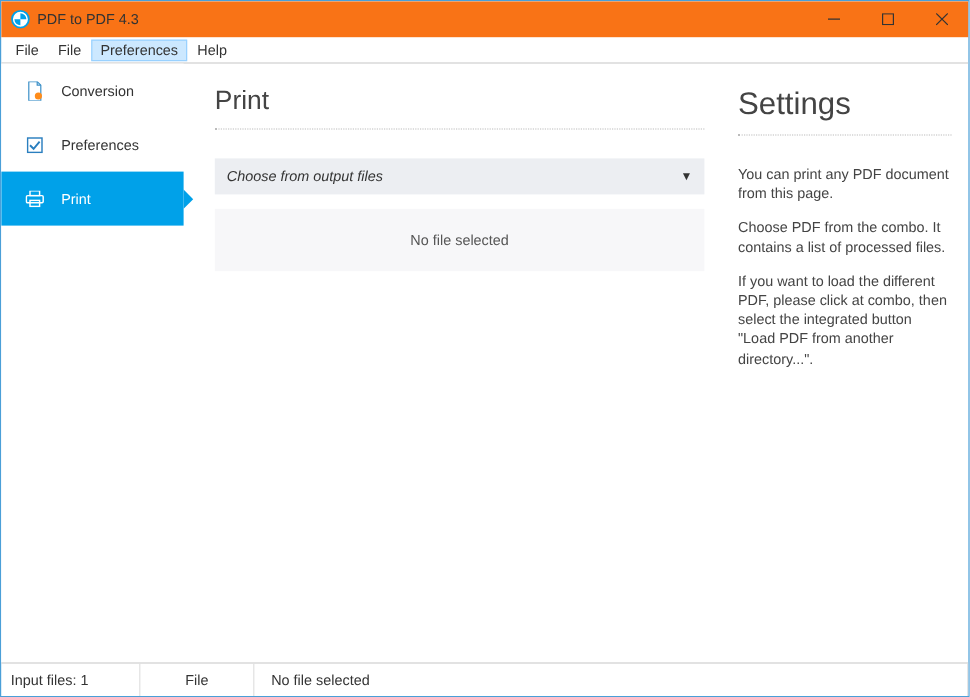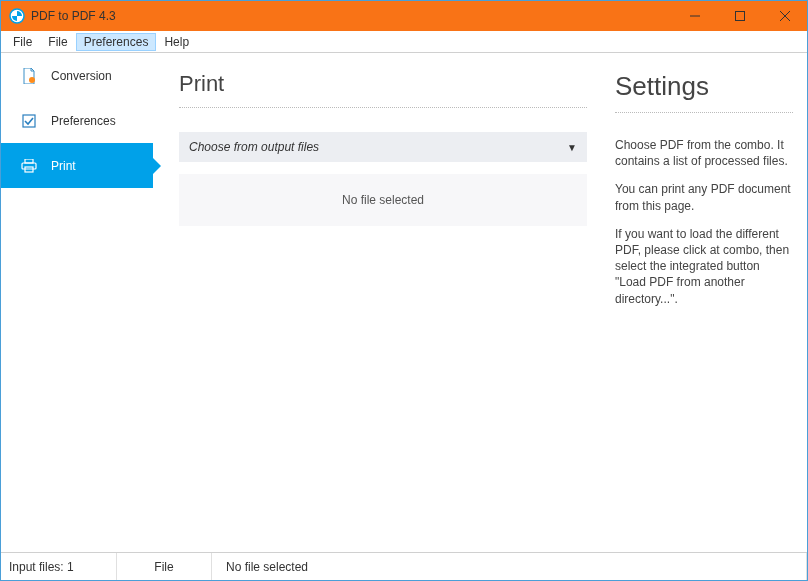--- a/index.html
+++ b/index.html
@@ -125,22 +125,22 @@
       </div>
       <div class="preview-body">
         <span>No file selected</span>
       </div>
     </div>
 
     <div class="right">
       <div class="right-title">Settings</div>
       <div class="dotted-sep"></div>
       <div class="right-text">
+        <p>You can print any PDF document from this page.</p>
         <p>Choose PDF from the combo. It contains a list of processed files.</p>
-        <p>You can print any PDF document from this page.</p>
         <p>If you want to load the different PDF, please click at combo, then select the integrated button "Load PDF from another directory...".</p>
       </div>
     </div>
   </div>
 </div>
 
 <div class="statusbar">
   <div class="status-cell status-label">Input files:  1</div>
   <div class="status-cell status-file-btn">File</div>
   <div class="status-cell status-msg">No file selected</div>

